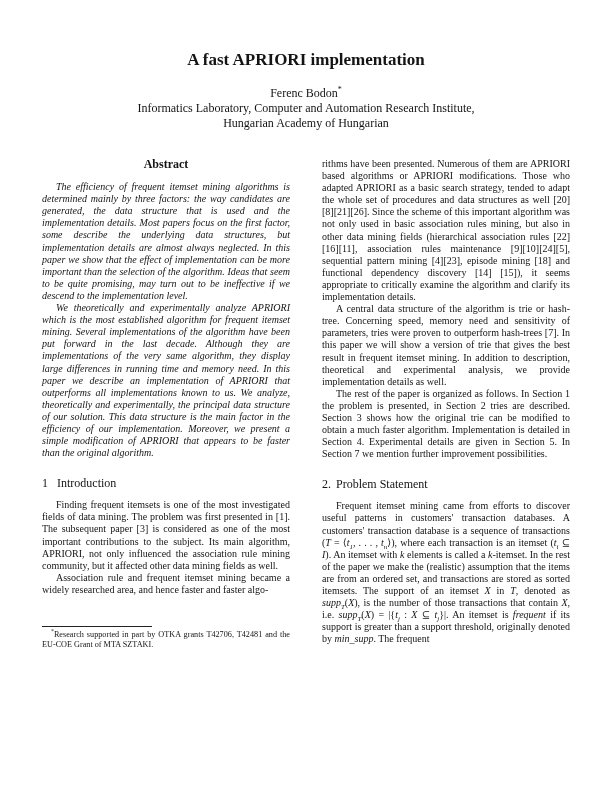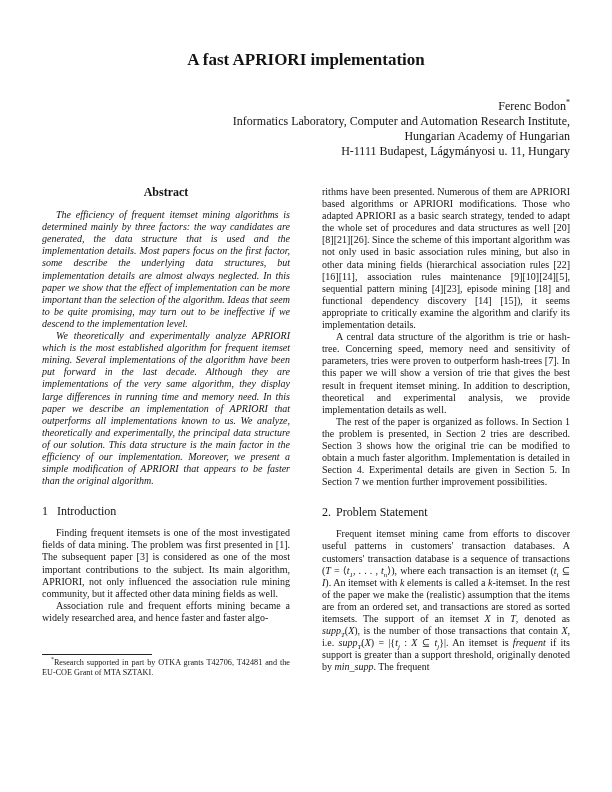--- a/index.html
+++ b/index.html
@@ -21,22 +21,22 @@
     padding: 50px 42px 0 42px;
     background: #ffffff;
   }
   .paper-title {
     font-size: 17px;
     font-weight: bold;
     text-align: center;
     line-height: 20px;
   }
   .author-block {
-    margin-top: 29px;
-    text-align: right;
+    margin-top: 16px;
+    text-align: center;
     font-size: 12px;
     line-height: 15px;
   }
   .author-block sup { font-size: 8px; }
   .columns {
     margin-top: 27px;
     display: flex;
     gap: 32px;
   }
   .col {
@@ -91,38 +91,37 @@
 <body>
 
 <div class="page">
 
   <div class="paper-title">A fast APRIORI implementation</div>
 
   <div class="author-block">
     <div><span>Ferenc Bodon</span><sup>*</sup></div>
     <div>Informatics Laboratory, Computer and Automation Research Institute,</div>
     <div>Hungarian Academy of Hungarian</div>
-    <div>H-1111 Budapest, Lágymányosi u. 11, Hungary</div>
   </div>
 
   <div class="columns">
 
     <div class="col col-left">
       <div class="abstract">
         <div class="abstract-heading">Abstract</div>
         <p class="para">The efficiency of frequent itemset mining algorithms is determined mainly by three factors: the way candidates are generated, the data structure that is used and the implementation details. Most papers focus on the first factor, some describe the underlying data structures, but implementation details are almost always neglected. In this paper we show that the effect of implementation can be more important than the selection of the algorithm. Ideas that seem to be quite promising, may turn out to be ineffective if we descend to the implementation level.</p>
         <p class="para">We theoretically and experimentally analyze APRIORI which is the most established algorithm for frequent itemset mining. Several implementations of the algorithm have been put forward in the last decade. Although they are implementations of the very same algorithm, they display large differences in running time and memory need. In this paper we describe an implementation of APRIORI that outperforms all implementations known to us. We analyze, theoretically and experimentally, the principal data structure of our solution. This data structure is the main factor in the efficiency of our implementation. Moreover, we present a simple modification of APRIORI that appears to be faster than the original algorithm.</p>
       </div>
 
       <div class="section-heading">
         <span class="sec-num">1</span><span>Introduction</span>
       </div>
 
       <p class="para">Finding frequent itemsets is one of the most investigated fields of data mining. The problem was first presented in [1]. The subsequent paper [3] is considered as one of the most important contributions to the subject. Its main algorithm, APRIORI, not only influenced the association rule mining community, but it affected other data mining fields as well.</p>
-      <p class="para">Association rule and frequent efforts mining became a widely researched area, and hence faster and faster algo-</p>
+      <p class="para">Association rule and frequent itemset mining became a widely researched area, and hence faster and faster algo-</p>
 
       <div class="footnote">
         <hr class="footnote-rule">
         <p class="footnote-text"><sup>*</sup><span>Research supported in part by OTKA grants T42706, T42481 and the EU-COE Grant of MTA SZTAKI.</span></p>
       </div>
     </div>
 
     <div class="col col-right">
       <p class="para no-indent">rithms have been presented. Numerous of them are APRIORI based algorithms or APRIORI modifications. Those who adapted APRIORI as a basic search strategy, tended to adapt the whole set of procedures and data structures as well [20][8][21][26]. Since the scheme of this important algorithm was not only used in basic association rules mining, but also in other data mining fields (hierarchical association rules [22][16][11], association rules maintenance [9][10][24][5], sequential pattern mining [4][23], episode mining [18] and functional dependency discovery [14] [15]), it seems appropriate to critically examine the algorithm and clarify its implementation details.</p>
       <p class="para">A central data structure of the algorithm is trie or hash-tree. Concerning speed, memory need and sensitivity of parameters, tries were proven to outperform hash-trees [7]. In this paper we will show a version of trie that gives the best result in frequent itemset mining. In addition to description, theoretical and experimental analysis, we provide implementation details as well.</p>

